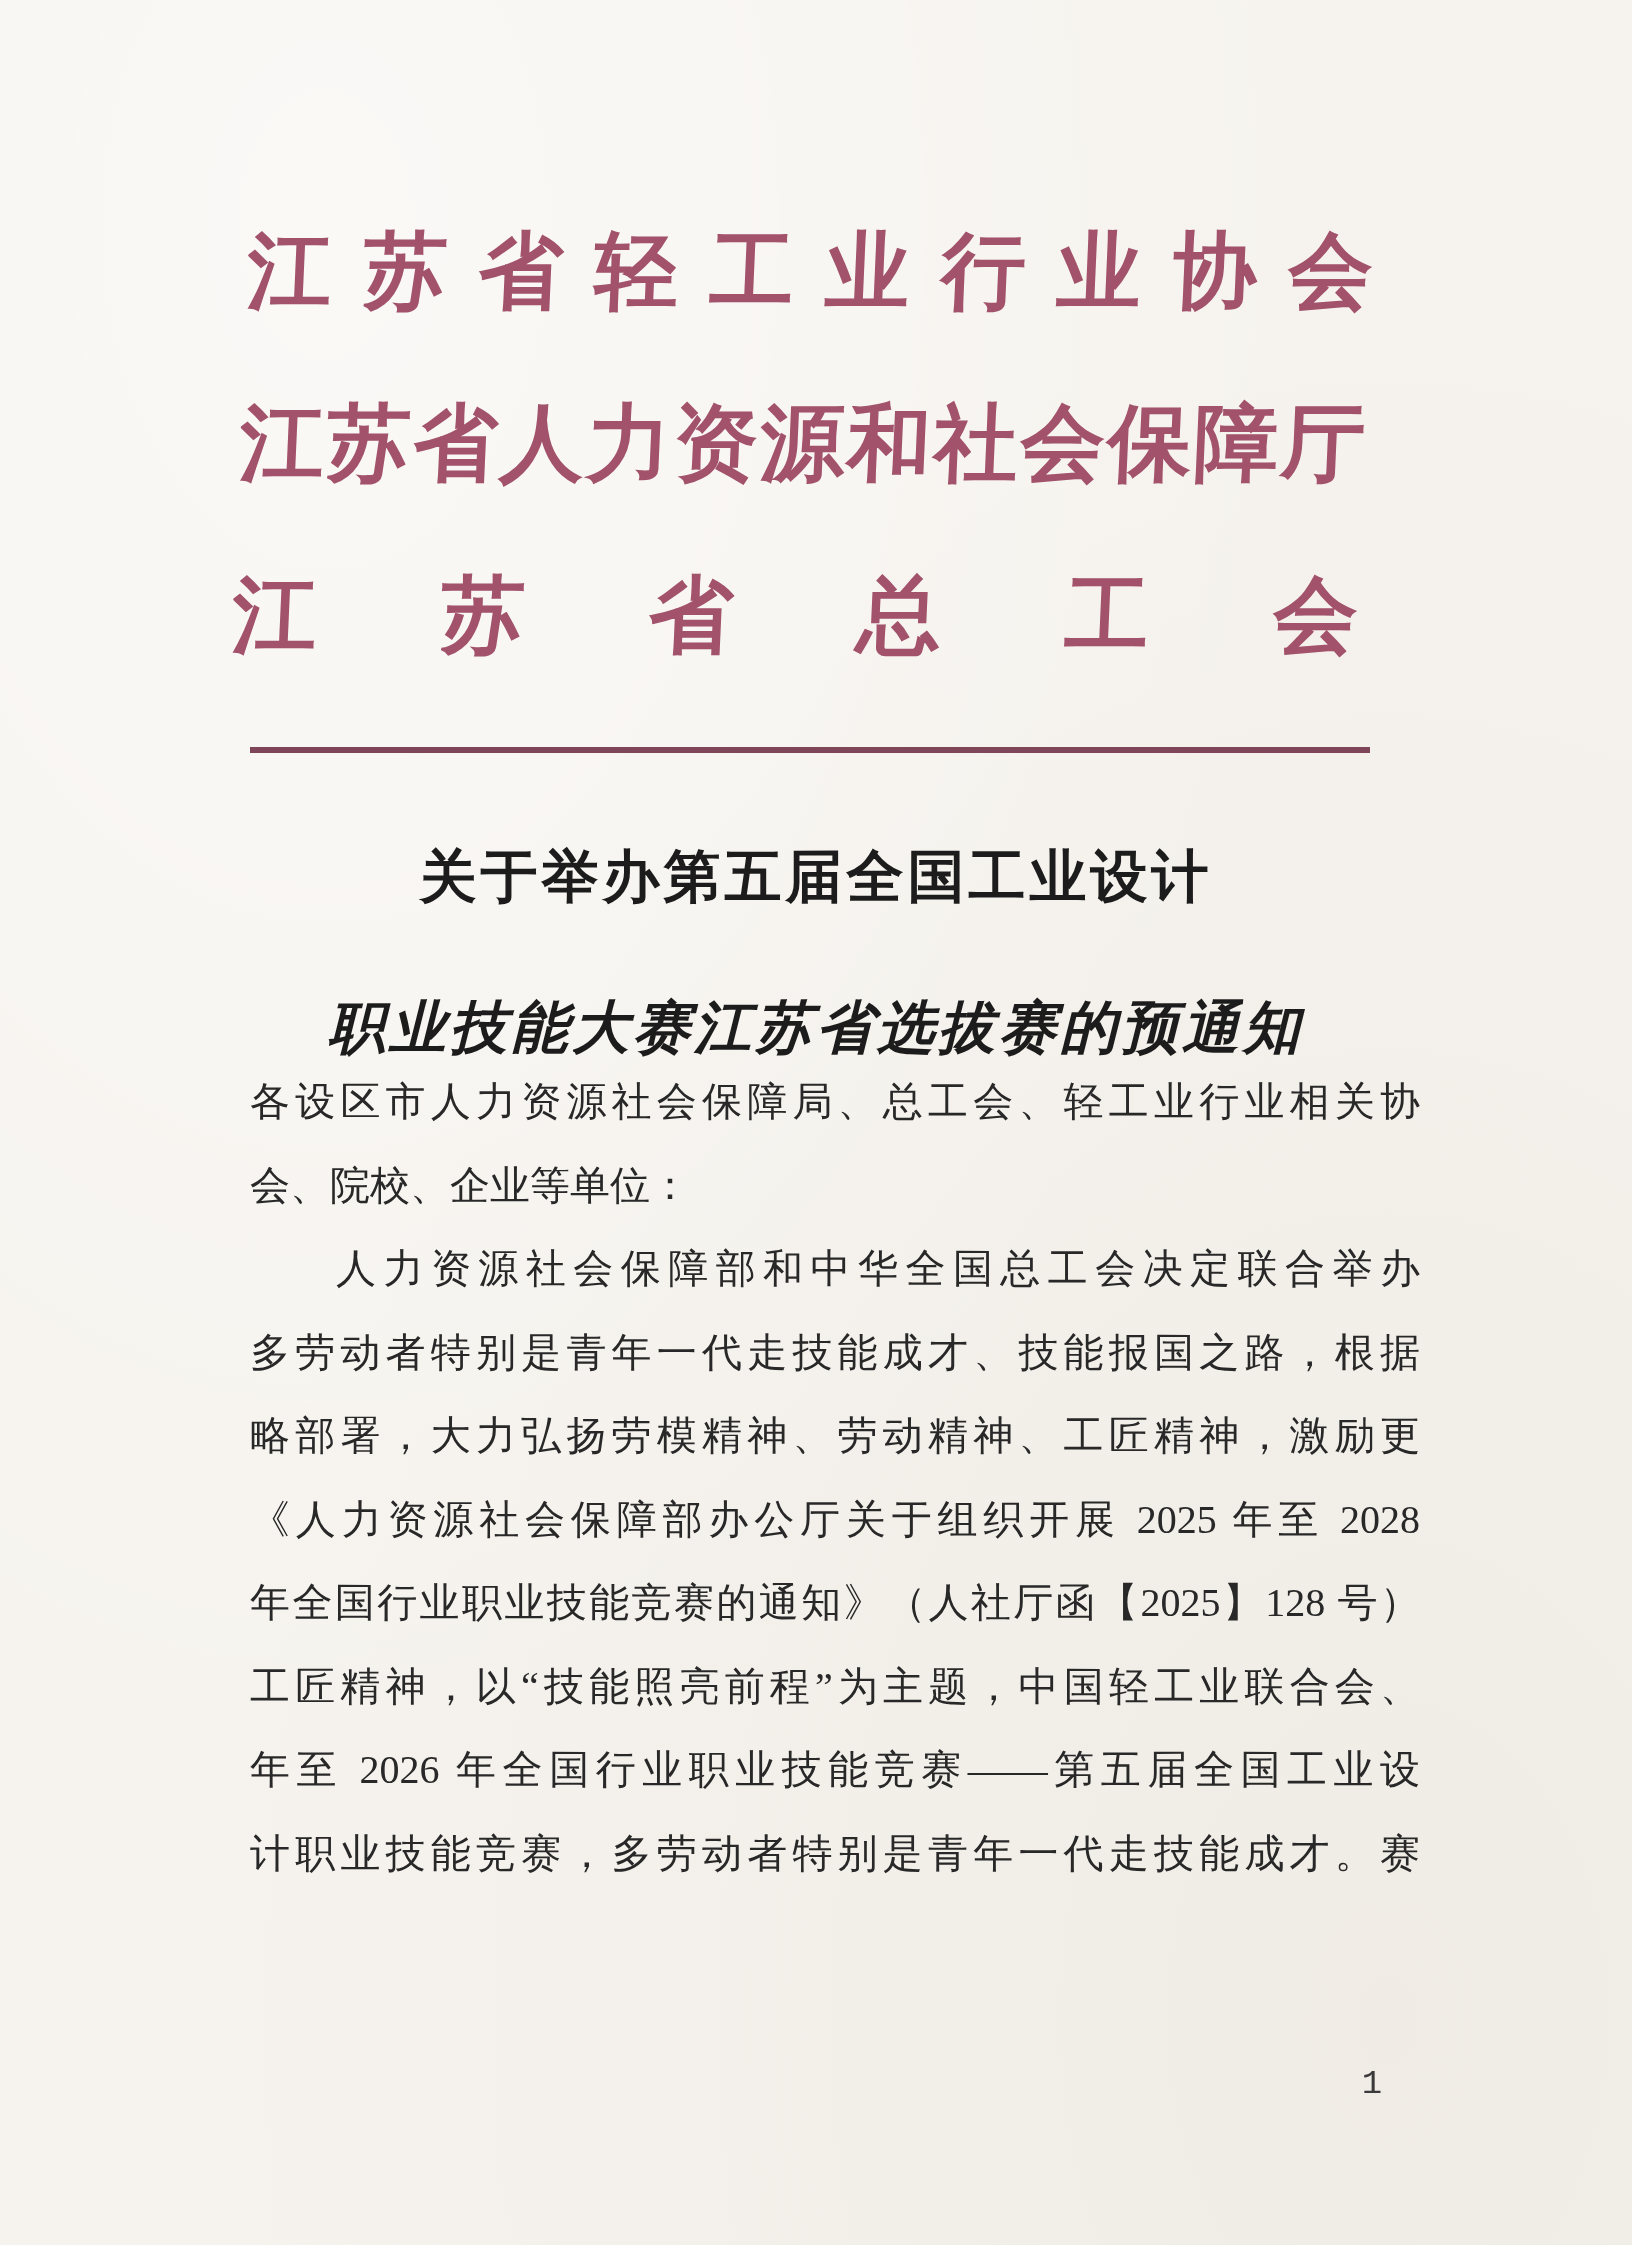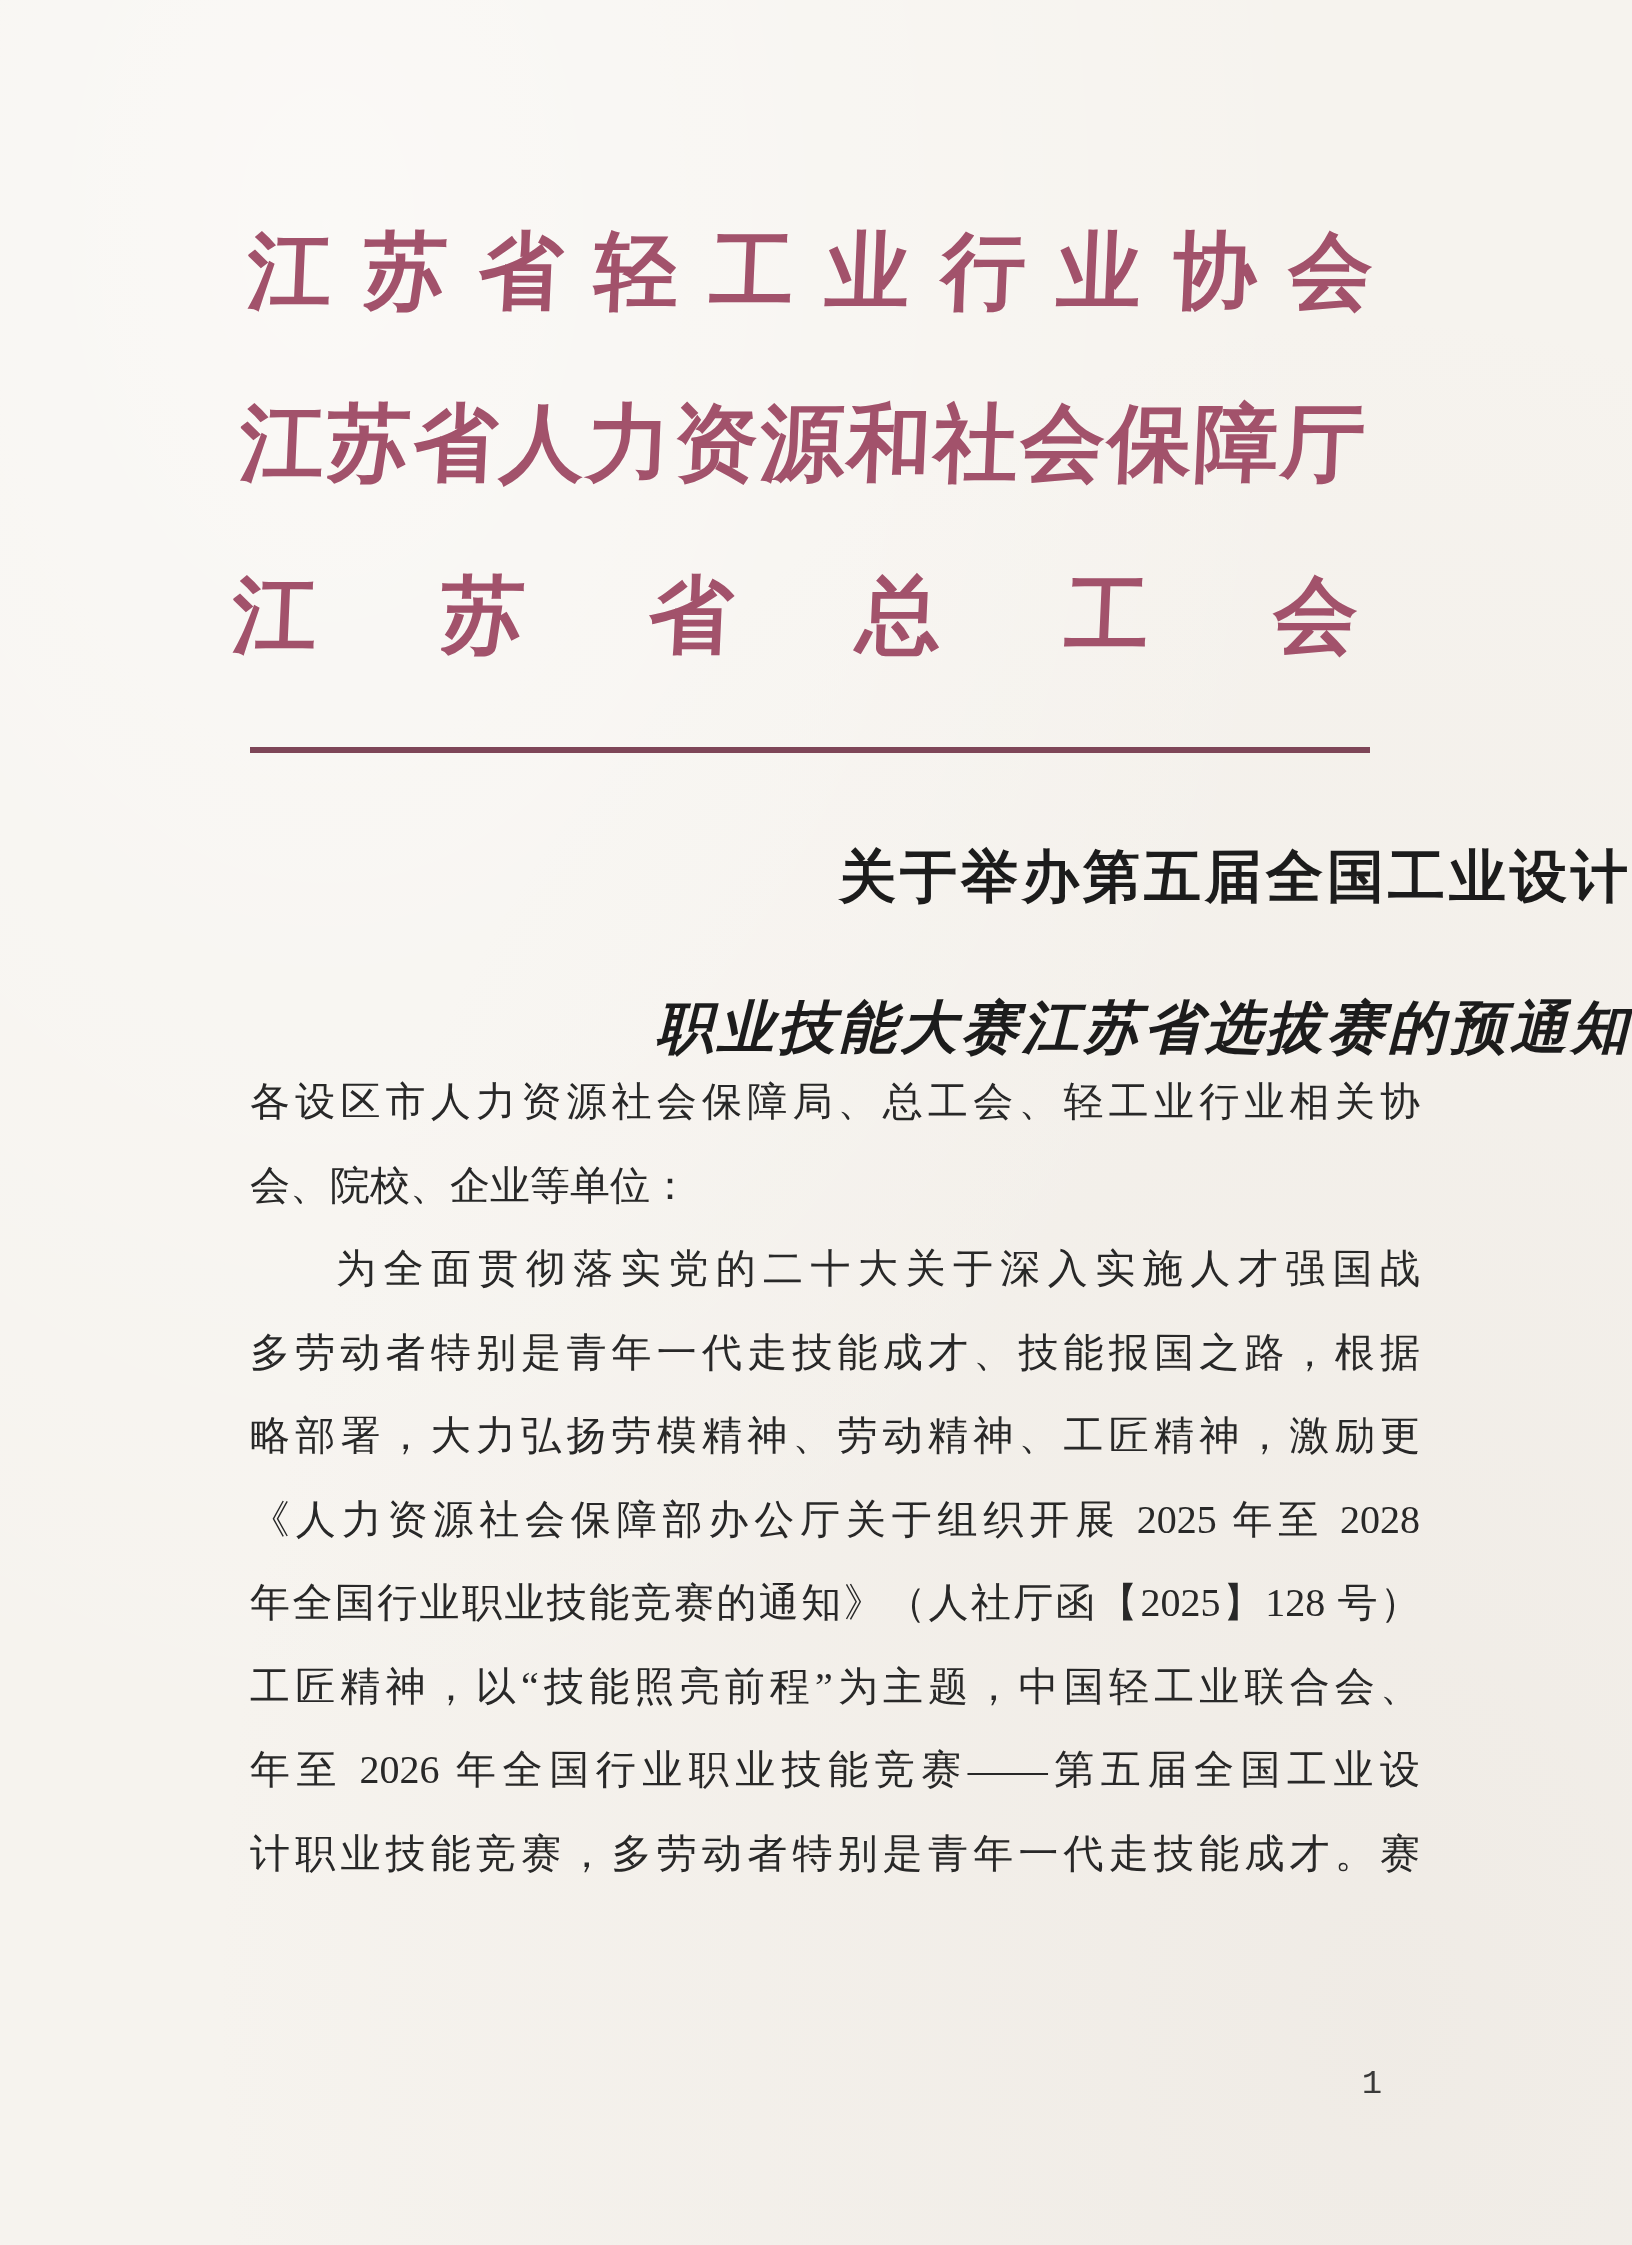--- a/index.html
+++ b/index.html
@@ -47,21 +47,21 @@
     height: 6px;
     background: var(--divider_red, #7e4658);
   }
   
   .doc-title {
     position: absolute;
     left: 0;
     width: 1632px;
     height: 70px;
     line-height: 70px;
-    text-align: right;
+    text-align: center;
     font-size: 57px;
     font-weight: 700;
     letter-spacing: 4px;
     color: var(--title_black, #1c1c1c);
   }
   .doc-title.t1 { top: 842px; }
   .doc-title.t2 { top: 993px; font-style: italic; }
   
   .doc-body {
     position: absolute;
@@ -111,21 +111,21 @@
   </div>
 
   <div class="divider"></div>
 
   <div class="doc-title t1">关于举办第五届全国工业设计</div>
   <div class="doc-title t2">职业技能大赛江苏省选拔赛的预通知</div>
 
   <div class="doc-body">
     <div class="body-line">各设区市人力资源社会保障局、总工会、轻工业行业相关协</div>
     <div class="body-line short">会、院校、企业等单位：</div>
-    <div class="body-line indent">为全面贯彻落实党的二十大关于深入实施人才强国战</div>
+    <div class="body-line indent">人力资源社会保障部和中华全国总工会决定联合举办</div>
     <div class="body-line">多劳动者特别是青年一代走技能成才、技能报国之路，根据</div>
     <div class="body-line">略部署，大力弘扬劳模精神、劳动精神、工匠精神，激励更</div>
     <div class="body-line">《人力资源社会保障部办公厅关于组织开展 2025 年至 2028</div>
     <div class="body-line">年全国行业职业技能竞赛的通知》（人社厅函【2025】128 号）</div>
     <div class="body-line">工匠精神，以“技能照亮前程”为主题，中国轻工业联合会、</div>
     <div class="body-line">年至 2026 年全国行业职业技能竞赛——第五届全国工业设</div>
     <div class="body-line">计职业技能竞赛，多劳动者特别是青年一代走技能成才。赛</div>
   </div>
 
   <div class="page-number">1</div>

